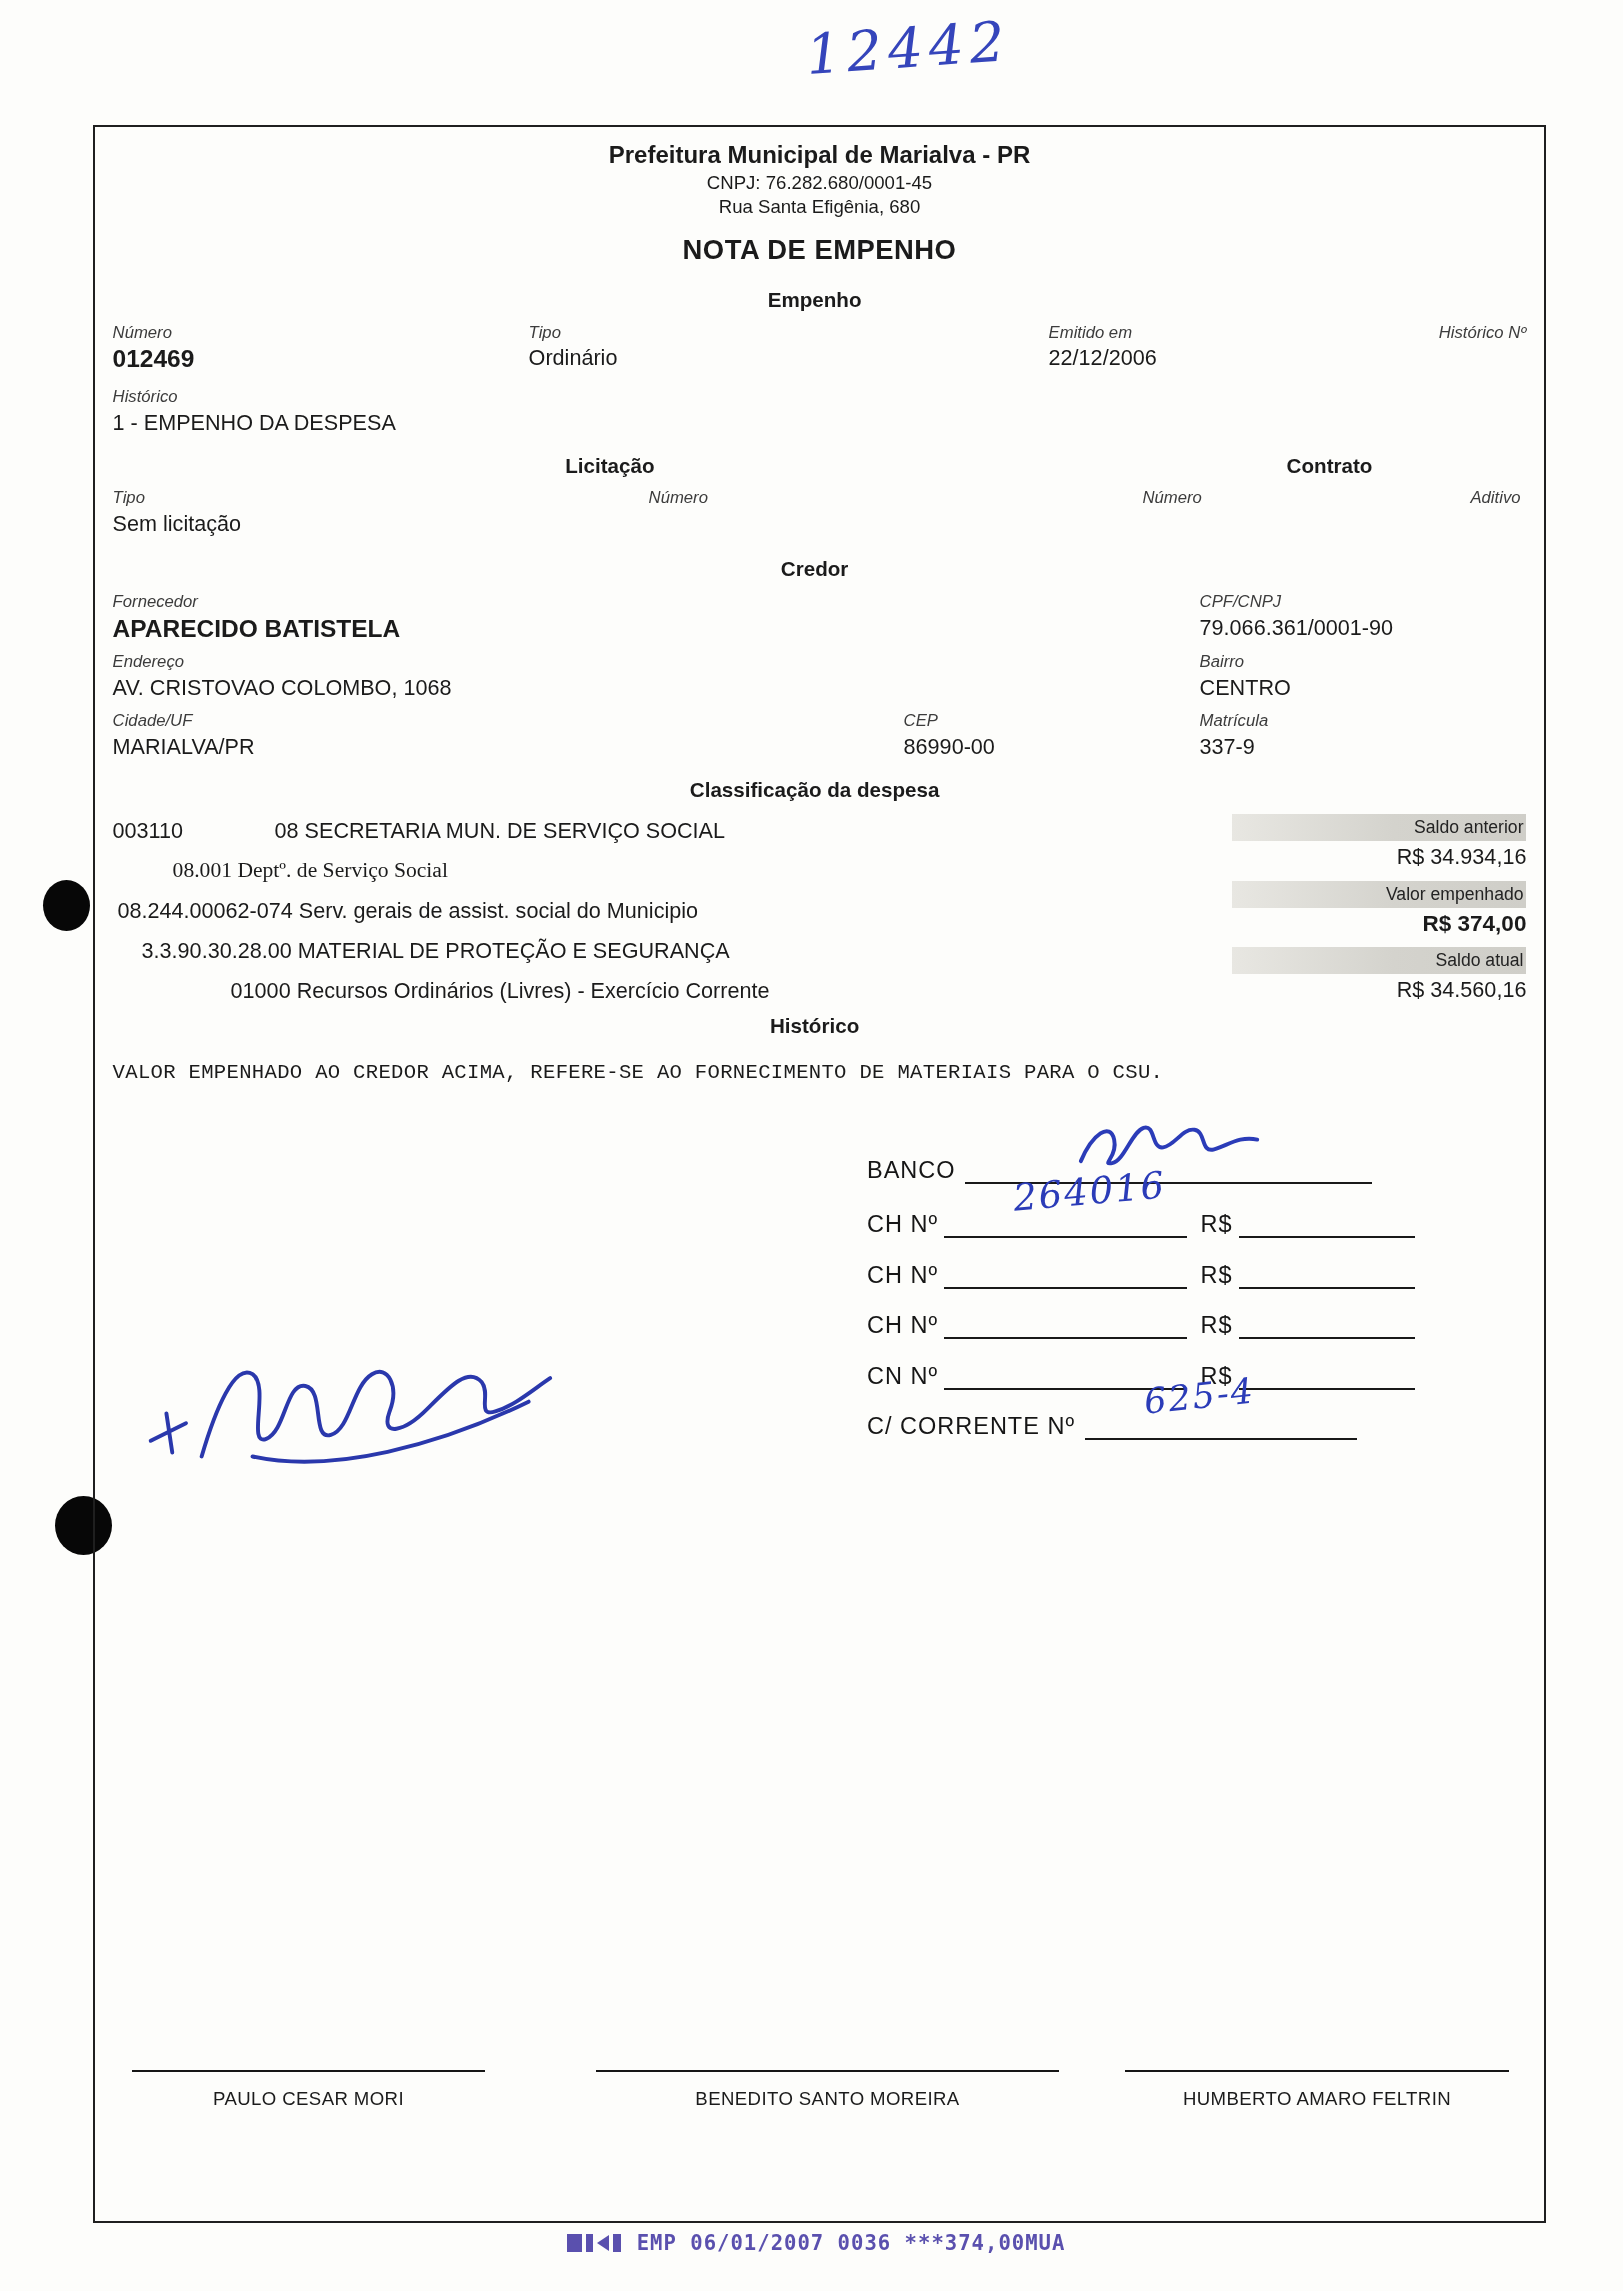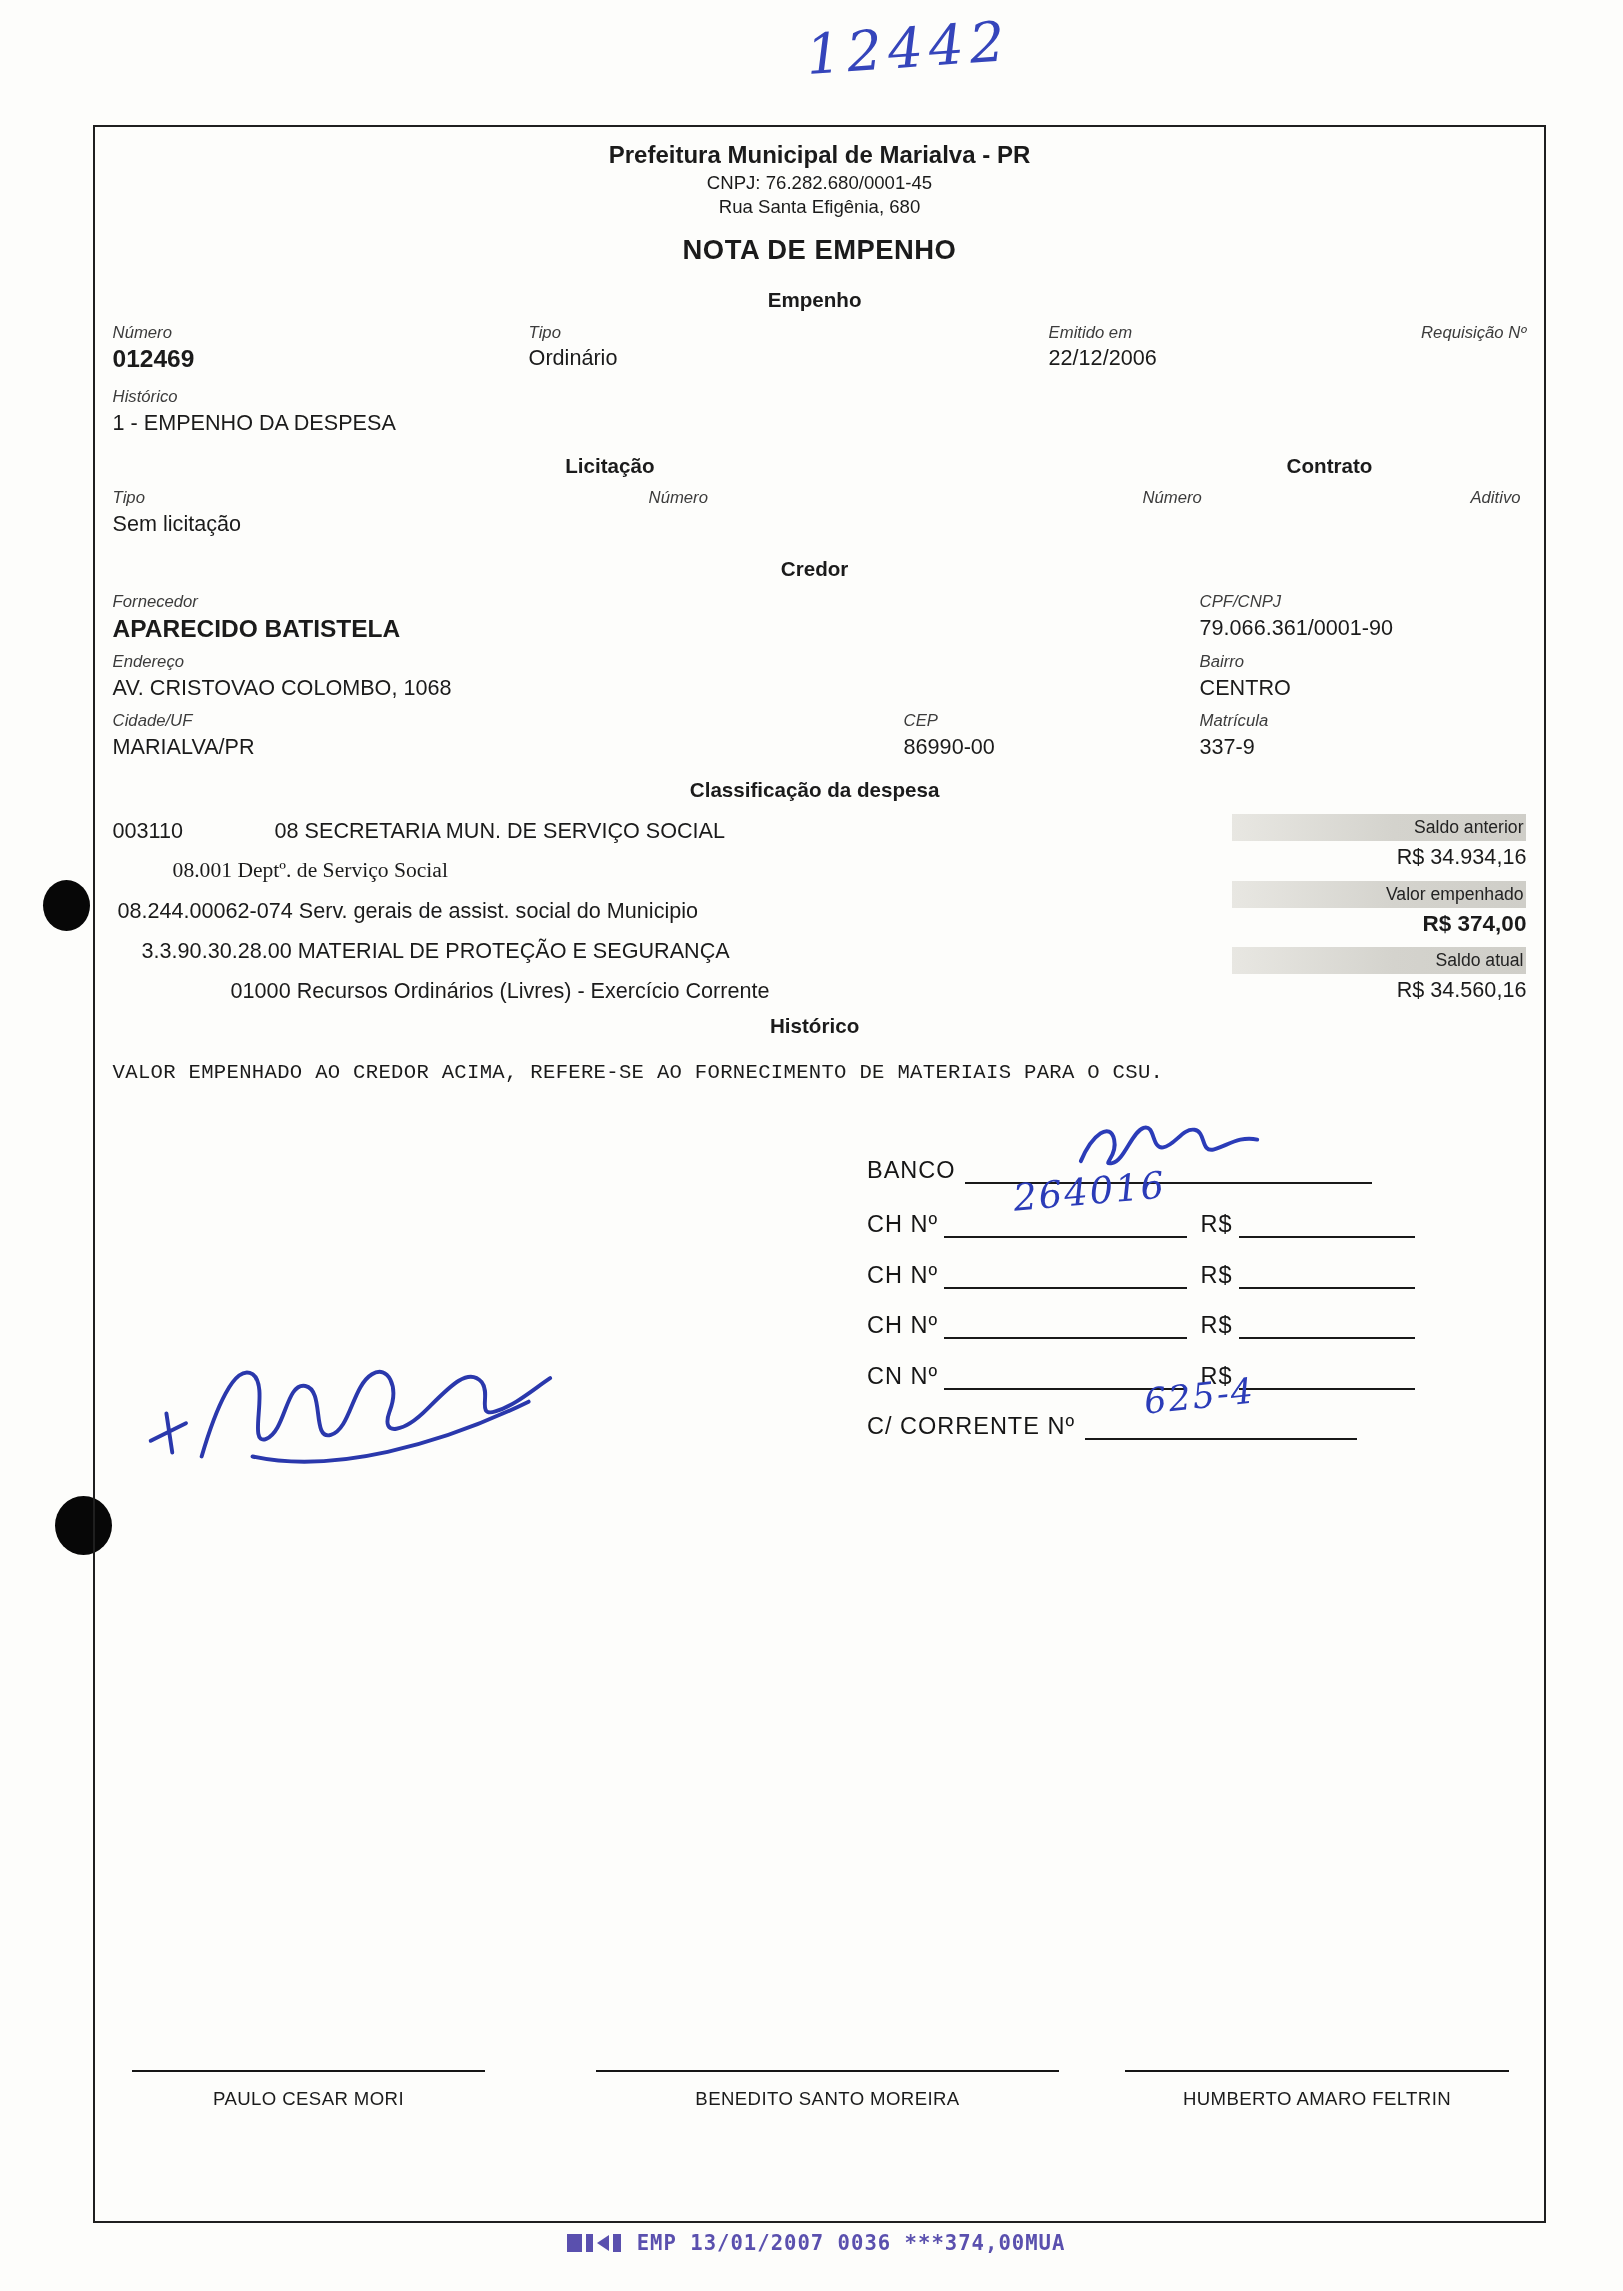--- a/index.html
+++ b/index.html
@@ -135,21 +135,21 @@
       </div>
       <div>
         <span class="flabel">Tipo</span>
         <span class="fvalue">Ordinário</span>
       </div>
       <div>
         <span class="flabel">Emitido em</span>
         <span class="fvalue">22/12/2006</span>
       </div>
       <div class="cell-right">
-        <span class="flabel">Requisição Nº</span>
+        <span class="flabel">Histórico Nº</span>
       </div>
     </div>
     <div class="emp-hist">
       <span class="flabel">Histórico</span>
       <span class="fvalue">1 - EMPENHO DA DESPESA</span>
     </div>
 
     <div class="lic-con">
       <div class="lic-col">
         <div class="section-head">
@@ -328,17 +328,17 @@
     <div class="name">BENEDITO SANTO MOREIRA</div>
   </div>
 
   <div class="stamp">
     <span class="stamp-logo">
       <span class="blk1"></span>
         <span class="blk2"></span>
         <span class="tri"></span>
         <span class="blk2"></span>
     </span>
-    <span class="stamp-text">EMP 13/01/2007 0036 ***374,00MUA</span>
+    <span class="stamp-text">EMP 06/01/2007 0036 ***374,00MUA</span>
   </div>
 
 </div>
 
 
 </body></html>

